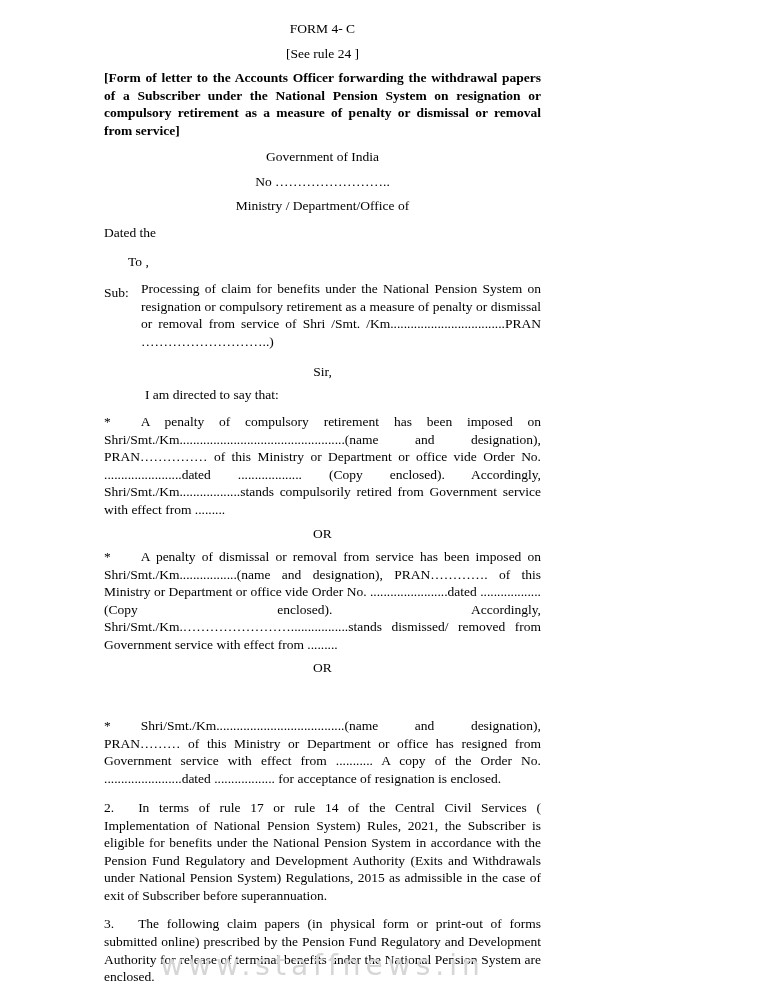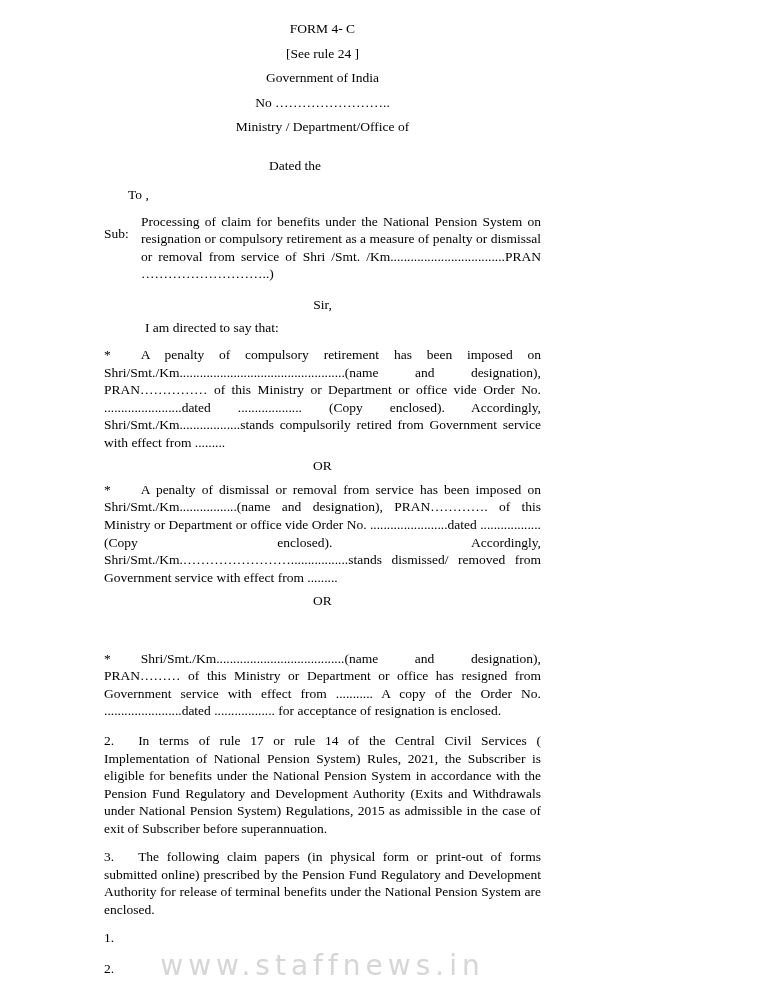--- a/index.html
+++ b/index.html
@@ -15,27 +15,27 @@
     font-size: 13.5px;
     line-height: 1.3;
     padding: 20px 104px 0 104px;
   }
   .center { text-align: center; }
   .bold { font-weight: bold; }
   .justify { text-align: justify; }
   p { margin: 0 0 8px 0; }
   .headline { margin-bottom: 7px; }
   .desc { margin-bottom: 9px; }
-  .dated-line { text-align: center; padding-right: 55px; margin: 21px 0 12px 0; }
+  .dated-line { text-align: left; padding-right: 55px; margin: 9px 0 12px 0; }
   .to-line { margin-bottom: 9px; margin-left: 24px; }
   .indent1 { padding-left: 41px; }
   .addressee-line { margin-bottom: 12px; }
   .through-line { margin-bottom: 13px; }
   .hang { position: relative; padding-left: 37px; }
-  .hang .hang-label { position: absolute; left: 0; top: 12px; }
+  .hang .hang-label { position: absolute; left: 0; top: 4px; }
   .subject-para { margin-bottom: 13px; }
   .salutation-line { margin-bottom: 5px; text-align: center; }
   .intro-line { margin-bottom: 10px; }
   .marker-gap { display: inline-block; width: 30px; }
   .num-gap { display: inline-block; width: 24px; }
   .or-line { margin: 0 0 6px 0; }
   .clause { margin-bottom: 6px; }
   .clause-last { margin-bottom: 12px; margin-top: 40px; }
   .numbered { margin-bottom: 11px; }
   .list-item { margin-bottom: 13px; }
@@ -54,20 +54,21 @@
   }
 </style>
 </head>
 <body>
 
 <div class="page">
 
   <p class="center headline">FORM 4- C</p>
   <p class="center headline">[See rule 24 ]</p>
 
+  <p class="bold justify desc">[Form of letter to the Accounts Officer forwarding the withdrawal papers of a Subscriber under the National Pension System on resignation or compulsory retirement  as a measure of penalty or dismissal or removal from service]</p>
 
   <p class="center headline">Government of India</p>
   <p class="center headline">No ……………………..</p>
   <p class="center headline">Ministry / Department/Office of</p>
 
   <p class="dated-line">Dated the</p>
 
   <p class="to-line">To ,</p>
 
   <div class="hang justify subject-para">

